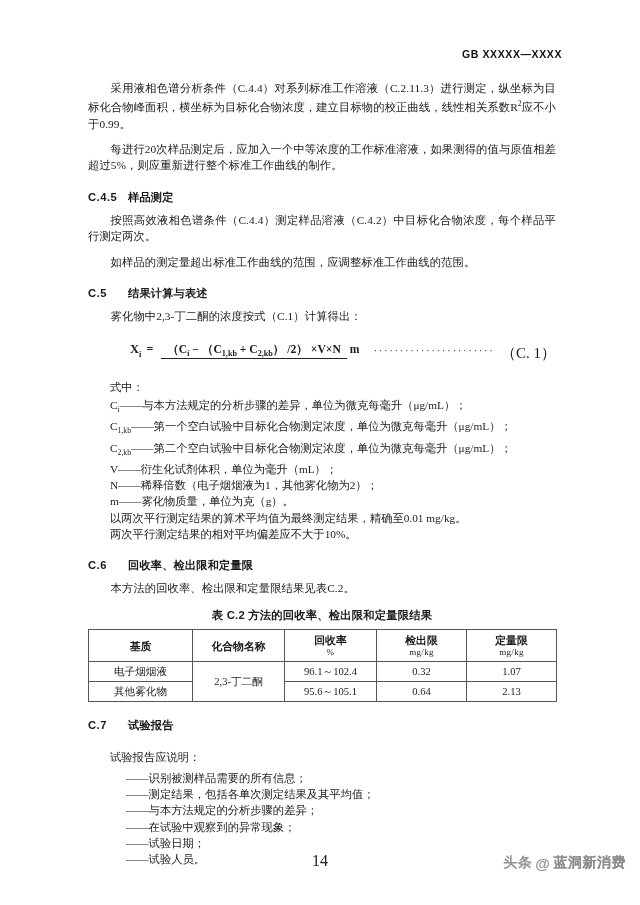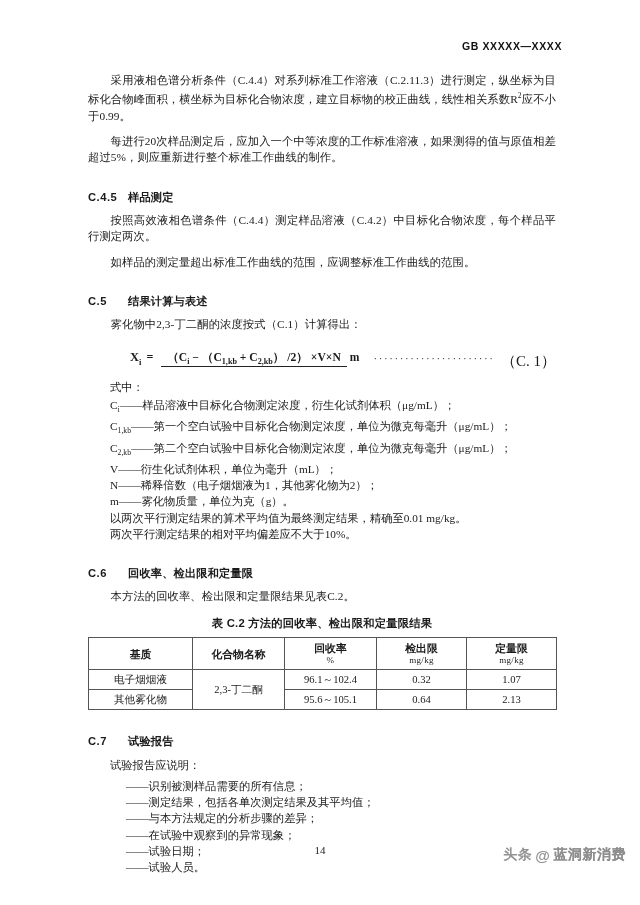--- a/index.html
+++ b/index.html
@@ -10,21 +10,21 @@
   body {
     width: 640px;
     height: 905px;
     position: relative;
     font-family: "Liberation Serif", "DejaVu Serif", serif;
     color: #1a1a1a;
     overflow: hidden;
   }
   .page {
     position: absolute;
-    left: 0; top: 4px;
+    left: 0; top: 12px;
     width: 640px;
     height: 870px;
     box-sizing: border-box;
     padding: 0;
   }
 
   
   .doc-header {
     position: absolute;
     top: 36px;
@@ -65,21 +65,21 @@
     letter-spacing: 0.2px;
     display: flex;
     align-items: baseline;
   }
   .sec-head .num {
     min-width: 40px;
     letter-spacing: 0.5px;
   }
   .sec-head .ttl { }
 
-  .sec-head.s2 { margin-top: 24px; }
+  .sec-head.s2 { margin-top: 16px; }
 
   
   .formula-row {
     display: flex;
     align-items: center;
     margin: 12px 0 8px 0;
     padding-left: 42px;
     font-family: "Liberation Serif", serif;
     font-size: 12px;
   }
@@ -119,21 +119,21 @@
   }
   .eqno {
     font-size: 15px;
     white-space: nowrap;
     align-self: flex-start;
     margin-top: 8px;
   }
 
   
   .deflist {
-    margin: 8px 0 0 0;
+    margin: 16px 0 0 0;
     padding-left: 22px;
     font-size: 11.3px;
     line-height: 16.2px;
   }
   .deflist .dl-title { margin-bottom: 1px; }
   .defrow { white-space: nowrap; }
   .defrow .sym { font-family: "Liberation Serif", serif; }
   .note-line {
     font-size: 11.3px;
     line-height: 16.2px;
@@ -195,21 +195,21 @@
   }
   .bullets .b-item { white-space: nowrap; padding-left: 16px; }
 
   
   .page-num {
     position: absolute;
     top: 840px;
     left: 0;
     width: 640px;
     text-align: center;
-    font-size: 11px;
+    font-size: 16px;
     color: #222;
   }
 
   .watermark {
     position: absolute;
     right: 14px;
     bottom: 10px;
     display: flex;
     align-items: center;
     font-family: "Liberation Sans", sans-serif;
@@ -261,21 +261,21 @@
         <span class="den-line">m</span>
       </span>
       <span class="dots">································</span>
       <span class="eqno">（C. 1）</span>
     </div>
 
     <div class="deflist">
       <div class="dl-title">式中：</div>
 
 
-      <div class="defrow"><span class="sym">C<sub>i</sub></span><span>——样品溶液中目标化合物测定浓度，衍生化试剂体积（μg/mL）；</span></div>
+      <div class="defrow"><span class="sym">C<sub>i</sub></span><span>——与本方法规定的分析步骤的差异，单位为微克每毫升（μg/mL）；</span></div>
 
       <div class="defrow"><span class="sym">C<sub>1,kb</sub></span><span>——第一个空白试验中目标化合物测定浓度，单位为微克每毫升（μg/mL）；</span></div>
 
       <div class="defrow"><span class="sym">C<sub>2,kb</sub></span><span>——第二个空白试验中目标化合物测定浓度，单位为微克每毫升（μg/mL）；</span></div>
 
       <div class="defrow"><span class="sym">V</span><span>——衍生化试剂体积，单位为毫升（mL）；</span></div>
 
       <div class="defrow"><span class="sym">N</span><span>——稀释倍数（电子烟烟液为1，其他雾化物为2）；</span></div>
 
       <div class="defrow"><span class="sym">m</span><span>——雾化物质量，单位为克（g）。</span></div>

